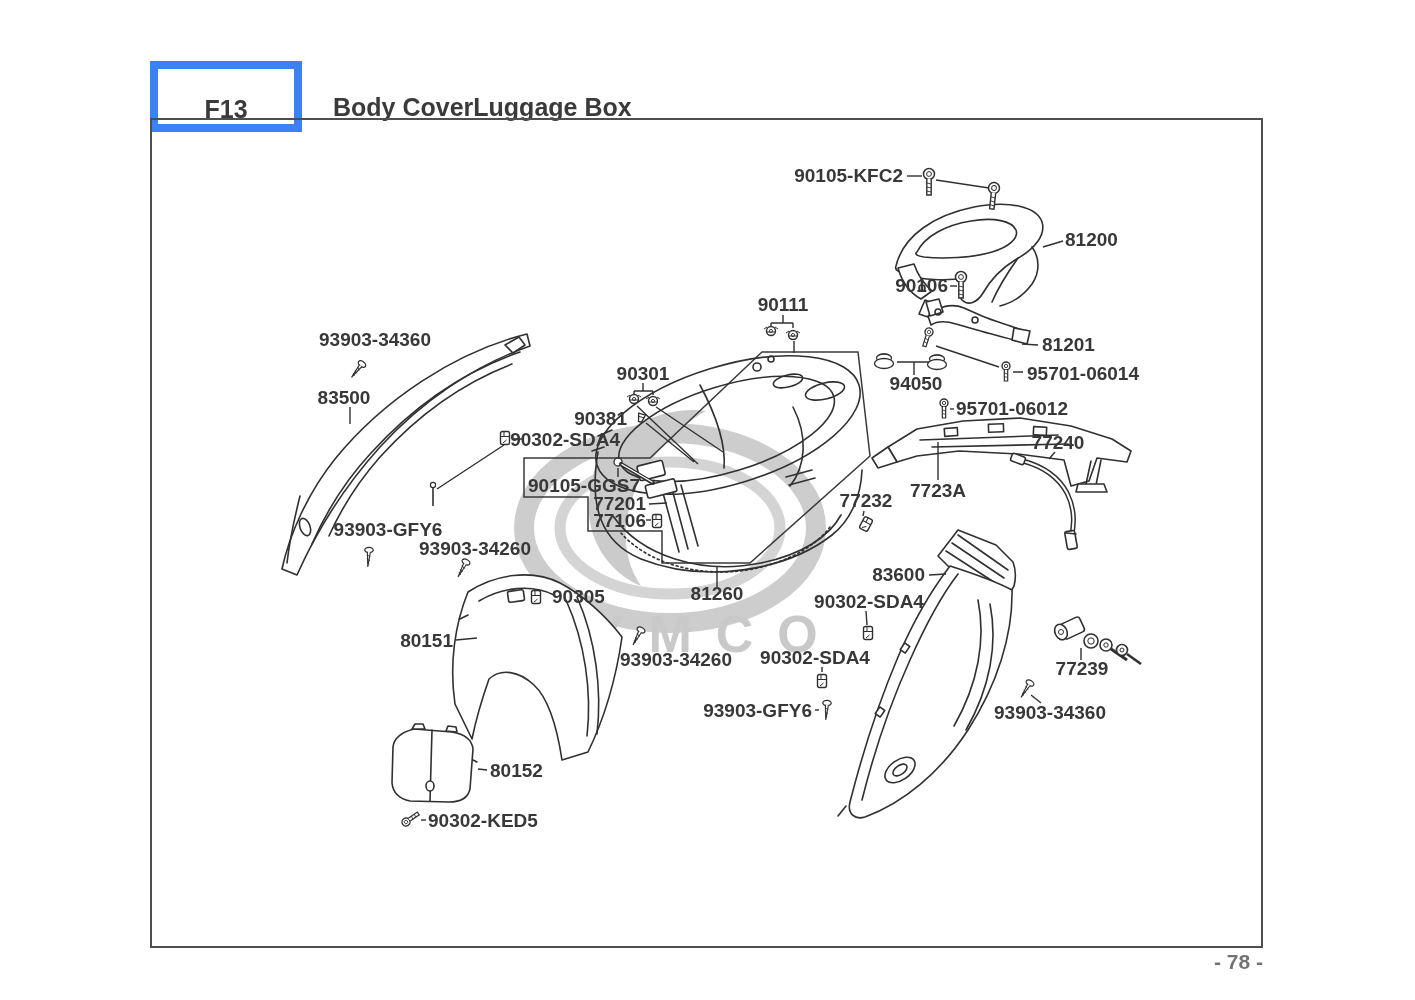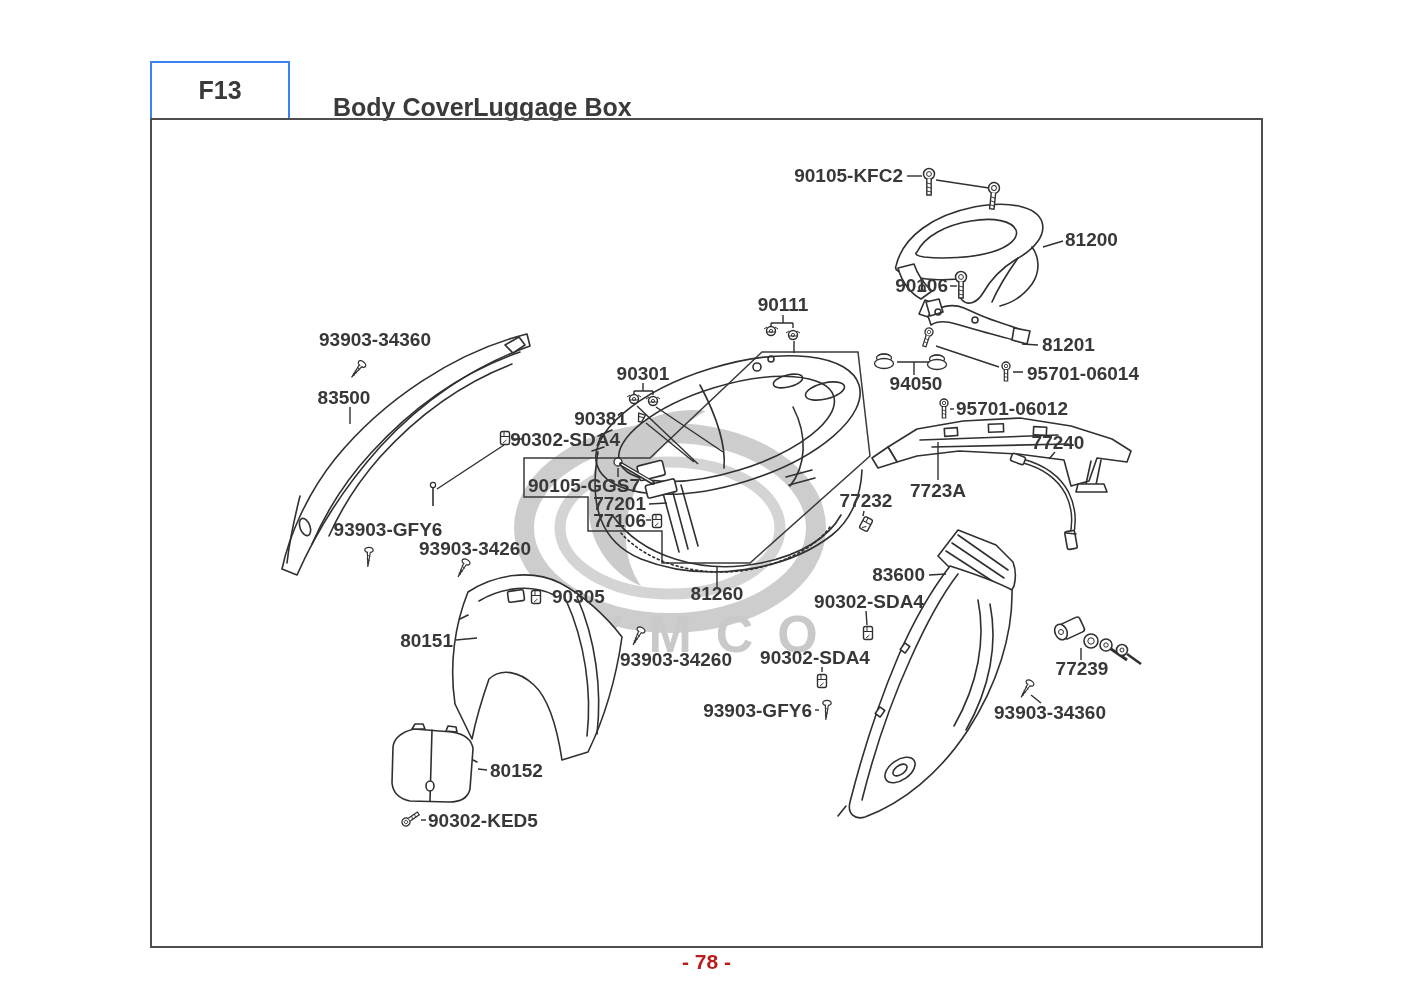--- a/index.html
+++ b/index.html
@@ -1,25 +1,25 @@
 <!DOCTYPE html>
 <html><head>
 <meta charset="utf-8">
 <style>
   html,body{margin:0;padding:0;background:#ffffff;}
   .page{position:relative;width:1415px;height:1000px;background:#fff;
         font-family:"Liberation Sans",sans-serif;overflow:hidden;}
   .frame{position:absolute;left:150px;top:118px;width:1109px;height:826px;
          border:2px solid #4e4e4e;background:transparent;}
   .code-box{position:absolute;left:150px;top:61px;width:136px;height:55px;
-            border:2px solid #3b82f6;display:flex;align-items:center;justify-content:center;
+            border:8px solid #3b82f6;display:flex;align-items:flex-end;justify-content:center;
             font-size:25px;font-weight:bold;color:#3a3a3a;background:#fff;}
   .title{position:absolute;left:333px;top:93px;font-size:25px;font-weight:bold;color:#3a3a3a;}
-  .page-num{position:absolute;left:150px;top:950px;width:1113px;text-align:center;
-            font-size:21px;font-weight:bold;color:#b91c1c;}
+  .page-num{position:absolute;left:150px;top:950px;width:1113px;text-align:right;
+            font-size:21px;font-weight:bold;color:#737373;}
   svg.canvas{position:absolute;left:0;top:0;}
   svg .art{stroke:#303030;stroke-width:1.6;fill:none;stroke-linecap:round;stroke-linejoin:round;}
   svg .artf{stroke:#303030;stroke-width:1.6;fill:#ffffff;stroke-linejoin:round;}
   svg .thin{stroke:#303030;stroke-width:1;fill:none;}
   svg .leader{stroke:#303030;stroke-width:1.4;fill:none;}
   svg .outline{stroke:#3a3a3a;stroke-width:1.5;fill:none;}
   svg #labels-layer text{font-family:"Liberation Sans",sans-serif;font-size:19px;
        font-weight:bold;fill:#383838;}
   svg .wm{fill:#cbcbcb;}
   svg text.wmtext{font-family:"Liberation Sans",sans-serif;font-size:52px;font-weight:bold;

